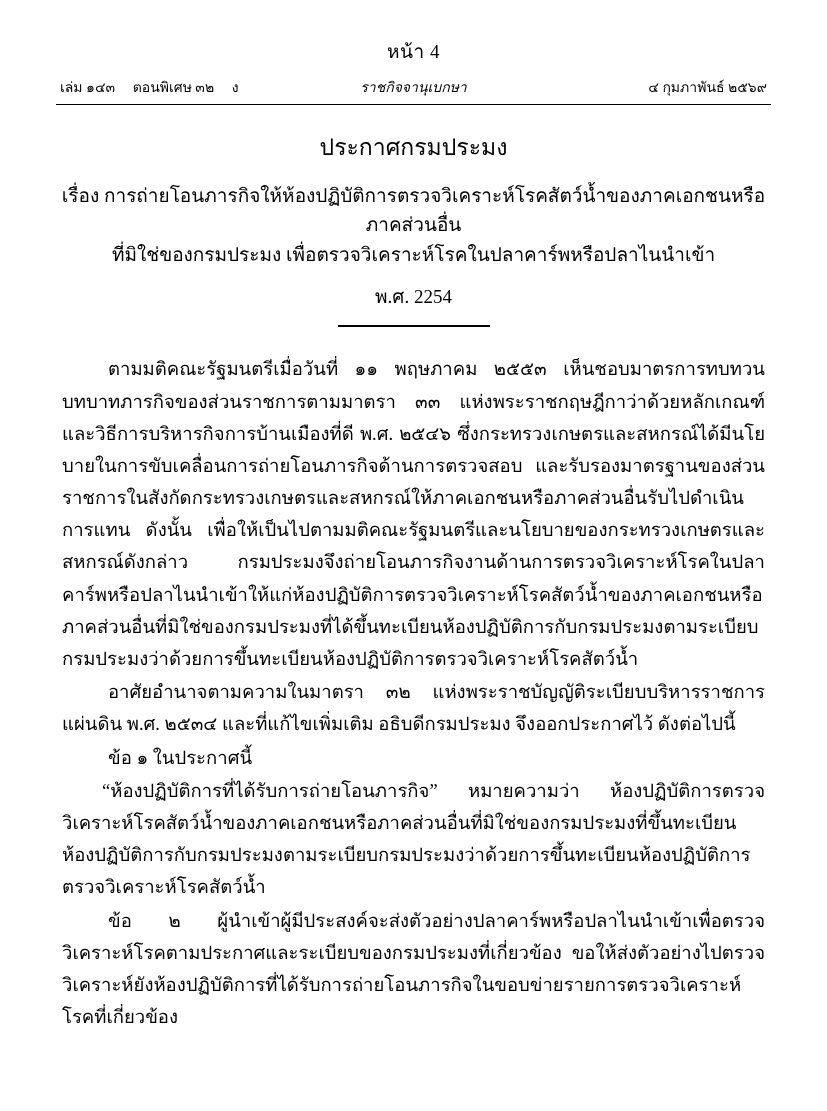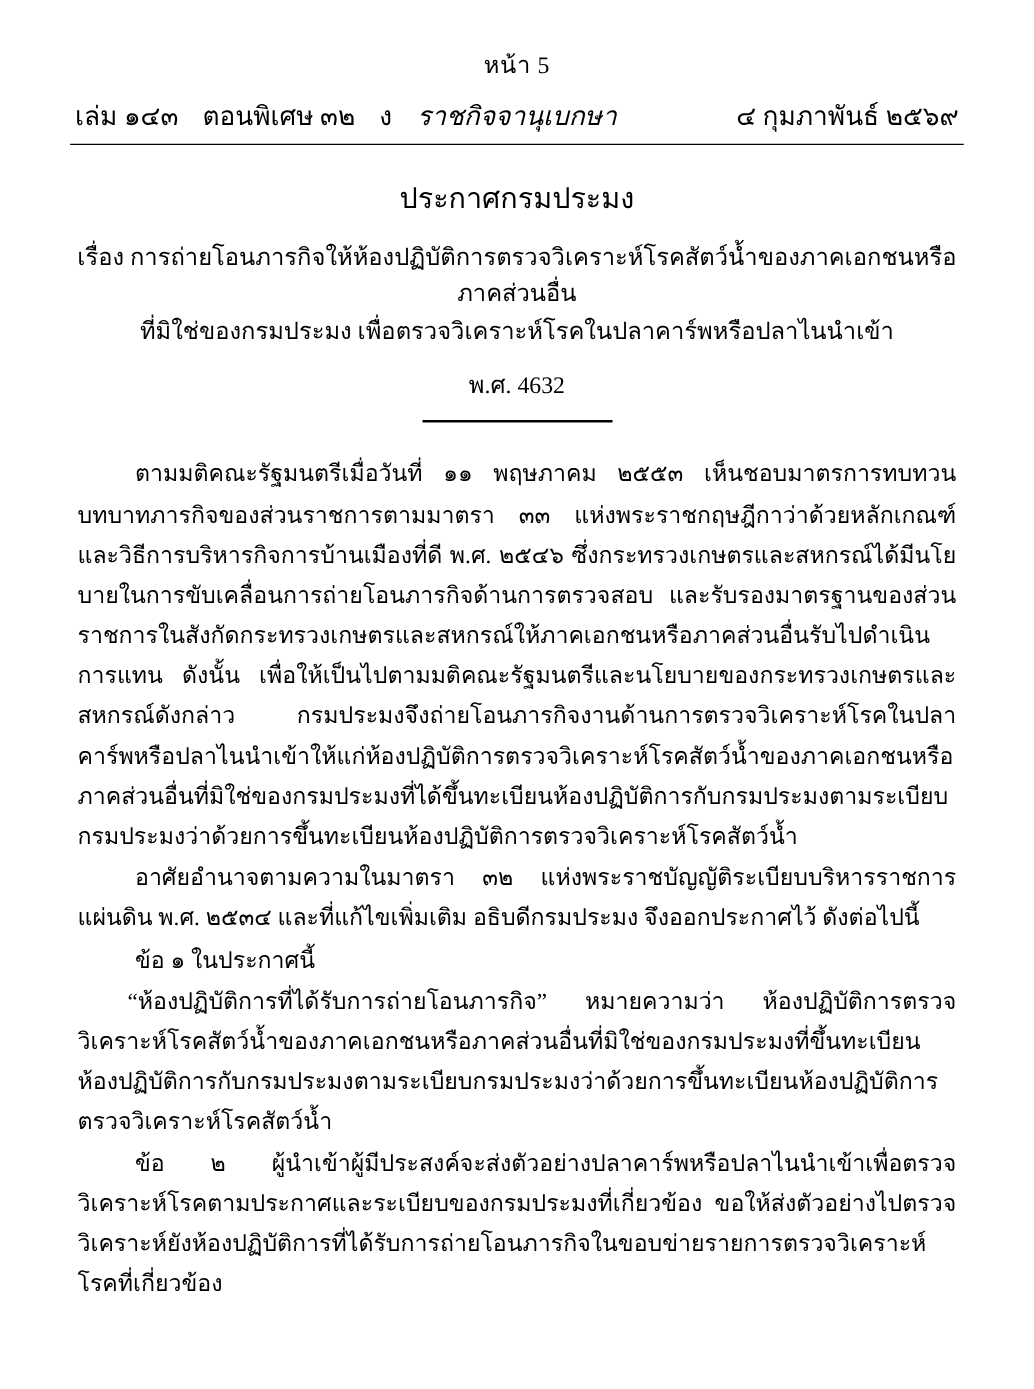--- a/index.html
+++ b/index.html
@@ -28,21 +28,21 @@
     text-align: center;
     font-size: 19px;
     margin-top: 36px;
     letter-spacing: 0.5px;
   }
   .header-row {
     display: flex;
     align-items: flex-end;
     justify-content: space-between;
     margin: 10px 60px 0 60px;
-    font-size: 21px;
+    font-size: 14px;
     position: relative;
   }
   .header-left {
     white-space: nowrap;
   }
   .header-left span {
     margin-right: 14px;
   }
   .header-center {
     position: absolute;
@@ -103,39 +103,39 @@
   }
   .indent-sm {
     text-indent: 40px;
   }
 </style>
 </head>
 <body>
 
 <div class="page">
 
-  <div class="page-number">หน้า  5</div>
+  <div class="page-number">หน้า  4</div>
 
   <div class="header-row">
     <div class="header-left">
       <span>เล่ม  ๑๔๓</span>
       <span>ตอนพิเศษ  ๓๒</span>
       <span>ง</span>
     </div>
     <div class="header-center">ราชกิจจานุเบกษา</div>
     <div class="header-right">๔  กุมภาพันธ์  ๒๕๖๙</div>
   </div>
 
   <hr class="header-rule">
 
   <div class="title-block">
     <div class="doc-title">ประกาศกรมประมง</div>
     <div class="doc-subject">เรื่อง  การถ่ายโอนภารกิจให้ห้องปฏิบัติการตรวจวิเคราะห์โรคสัตว์น้ำของภาคเอกชนหรือภาคส่วนอื่น</div>
     <div class="doc-subject">ที่มิใช่ของกรมประมง  เพื่อตรวจวิเคราะห์โรคในปลาคาร์พหรือปลาไนนำเข้า</div>
-    <div class="doc-year">พ.ศ. 4632</div>
+    <div class="doc-year">พ.ศ. 2254</div>
     <div class="title-divider"></div>
   </div>
 
   <div class="body">
     <p class="para indent">ตามมติคณะรัฐมนตรีเมื่อวันที่  ๑๑  พฤษภาคม  ๒๕๕๓  เห็นชอบมาตรการทบทวนบทบาทภารกิจของส่วนราชการตามมาตรา  ๓๓  แห่งพระราชกฤษฎีกาว่าด้วยหลักเกณฑ์และวิธีการบริหารกิจการบ้านเมืองที่ดี  พ.ศ. ๒๕๔๖  ซึ่งกระทรวงเกษตรและสหกรณ์ได้มีนโยบายในการขับเคลื่อนการถ่ายโอนภารกิจด้านการตรวจสอบ  และรับรองมาตรฐานของส่วนราชการในสังกัดกระทรวงเกษตรและสหกรณ์ให้ภาคเอกชนหรือภาคส่วนอื่นรับไปดำเนินการแทน  ดังนั้น  เพื่อให้เป็นไปตามมติคณะรัฐมนตรีและนโยบายของกระทรวงเกษตรและสหกรณ์ดังกล่าว  กรมประมงจึงถ่ายโอนภารกิจงานด้านการตรวจวิเคราะห์โรคในปลาคาร์พหรือปลาไนนำเข้าให้แก่ห้องปฏิบัติการตรวจวิเคราะห์โรคสัตว์น้ำของภาคเอกชนหรือภาคส่วนอื่นที่มิใช่ของกรมประมงที่ได้ขึ้นทะเบียนห้องปฏิบัติการกับกรมประมงตามระเบียบกรมประมงว่าด้วยการขึ้นทะเบียนห้องปฏิบัติการตรวจวิเคราะห์โรคสัตว์น้ำ</p>
     <p class="para indent">อาศัยอำนาจตามความในมาตรา  ๓๒  แห่งพระราชบัญญัติระเบียบบริหารราชการแผ่นดิน  พ.ศ. ๒๕๓๔  และที่แก้ไขเพิ่มเติม  อธิบดีกรมประมง  จึงออกประกาศไว้  ดังต่อไปนี้</p>
     <p class="para indent">ข้อ  ๑  ในประกาศนี้</p>
     <p class="para indent-sm">“ห้องปฏิบัติการที่ได้รับการถ่ายโอนภารกิจ”  หมายความว่า  ห้องปฏิบัติการตรวจวิเคราะห์โรคสัตว์น้ำของภาคเอกชนหรือภาคส่วนอื่นที่มิใช่ของกรมประมงที่ขึ้นทะเบียนห้องปฏิบัติการกับกรมประมงตามระเบียบกรมประมงว่าด้วยการขึ้นทะเบียนห้องปฏิบัติการตรวจวิเคราะห์โรคสัตว์น้ำ</p>
     <p class="para indent">ข้อ  ๒  ผู้นำเข้าผู้มีประสงค์จะส่งตัวอย่างปลาคาร์พหรือปลาไนนำเข้าเพื่อตรวจวิเคราะห์โรคตามประกาศและระเบียบของกรมประมงที่เกี่ยวข้อง  ขอให้ส่งตัวอย่างไปตรวจวิเคราะห์ยังห้องปฏิบัติการที่ได้รับการถ่ายโอนภารกิจในขอบข่ายรายการตรวจวิเคราะห์โรคที่เกี่ยวข้อง</p>
 

